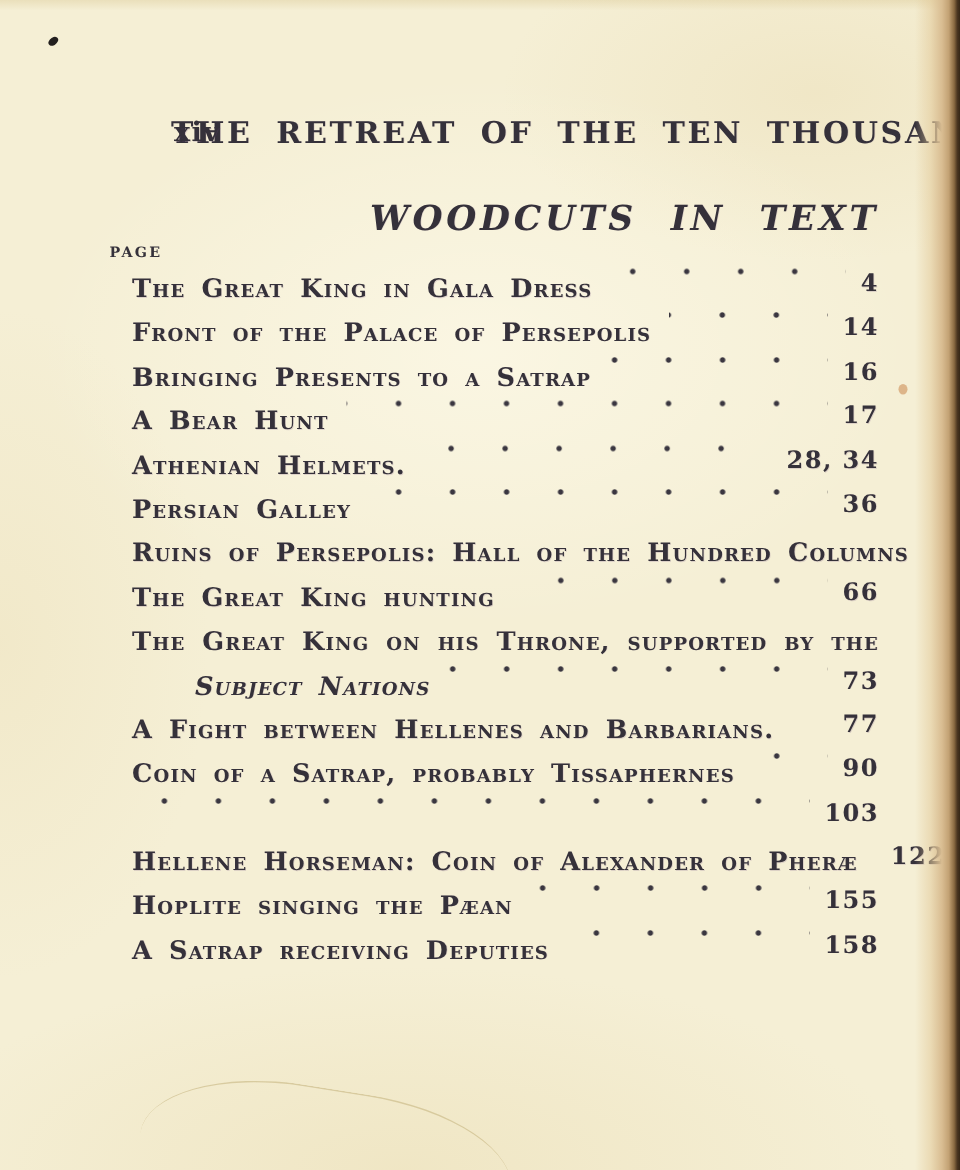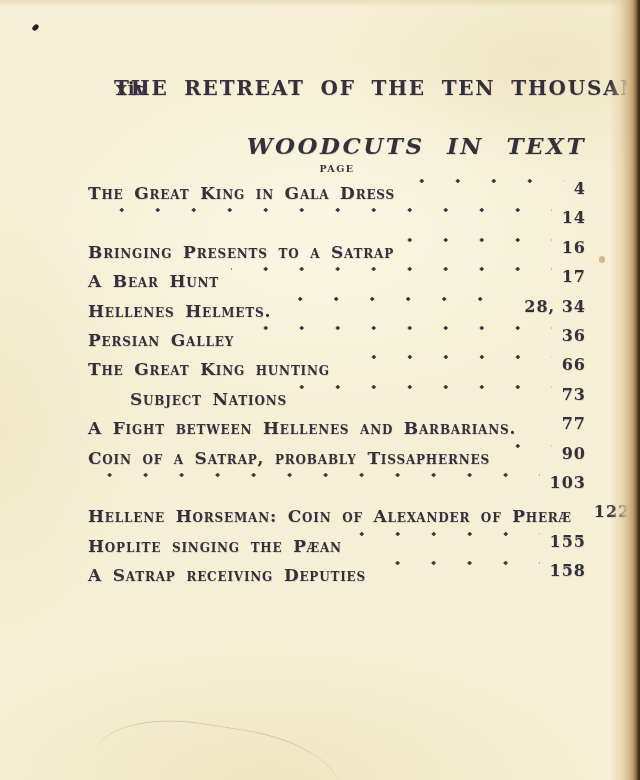--- a/index.html
+++ b/index.html
@@ -55,34 +55,34 @@
     letter-spacing:1.8px; word-spacing:7px; white-space:nowrap;
     text-shadow:0.5px 0.5px 0 rgba(110,70,130,0.18);
   }
   .section-title {
     position:absolute; top:132px; left:88px; width:498px;
     text-align:right; font-style:italic; font-weight:bold; font-size:23px;
     letter-spacing:2.5px; word-spacing:12px;
     text-shadow:0.5px 0.5px 0 rgba(110,70,130,0.18);
   }
   .page-label {
-    position:absolute; top:163px; left:88px; width:498px;
-    text-align:center; font-weight:bold; font-size:9.5px; letter-spacing:1.5px;
+    position:absolute; top:163px; left:73px; width:498px;
+    text-align:left; font-weight:bold; font-size:9.5px; letter-spacing:1.5px;
   }
   .toc { position:absolute; top:179px; left:88px; width:498px; }
   .toc-row { display:flex; align-items:flex-start; height:29.4px; }
   .toc-line { height:29.4px; line-height:29.4px; }
   .title, .justified {
     font-weight:bold; font-size:17px; font-variant:small-caps;
     letter-spacing:0.8px; word-spacing:4px; line-height:29.4px;
     text-shadow:0.5px 0.5px 0 rgba(110,70,130,0.18);
   }
   .title { white-space:nowrap; }
   .justified { text-align:justify; text-align-last:justify; }
-  .indent { margin-left:42px; }
+  .indent { margin-left:42px;font-style:italic; }
   .dots {
     flex:1 1 auto; height:4px; margin:0 10px 0 12px;
     background-image: radial-gradient(circle at 2px 2px, #3a3640 1.5px, rgba(0,0,0,0) 2.1px);
     background-size:36px 4px; background-repeat:repeat-x;
     background-position:right bottom;
   }
   .pagenum {
     font-weight:bold; font-size:16px; text-align:right; white-space:nowrap;
     letter-spacing:1px;
     text-shadow:0.5px 0.5px 0 rgba(110,70,130,0.18);
@@ -104,48 +104,55 @@
   <div class="section-title">WOODCUTS IN TEXT</div>
   <div class="page-label">PAGE</div>
 
   <div class="toc">
       <div class="toc-row">
         <span class="title">The Great King in Gala Dress</span>
         <span class="dots"></span>
         <span class="pagenum">4</span>
       </div>
       <div class="toc-row">
+        <span class="title">Front of the Palace of Persepolis</span>
         <span class="dots"></span>
         <span class="pagenum">14</span>
       </div>
       <div class="toc-row">
         <span class="title">Bringing Presents to a Satrap</span>
         <span class="dots"></span>
         <span class="pagenum">16</span>
       </div>
       <div class="toc-row">
         <span class="title">A Bear Hunt</span>
         <span class="dots"></span>
         <span class="pagenum">17</span>
       </div>
       <div class="toc-row">
-        <span class="title">Hellenes Helmets.</span>
+        <span class="title">Athenian Helmets.</span>
         <span class="dots"></span>
         <span class="pagenum">28, 34</span>
       </div>
       <div class="toc-row">
         <span class="title">Persian Galley</span>
         <span class="dots"></span>
         <span class="pagenum">36</span>
       </div>
       <div class="toc-row">
+        <span class="title">Ruins of Persepolis: Hall of the Hundred Columns</span>
+        <span class="dots"></span>
+        <span class="pagenum">47</span>
+      </div>
+      <div class="toc-row">
         <span class="title">The Great King hunting</span>
         <span class="dots"></span>
         <span class="pagenum">66</span>
       </div>
+      <div class="toc-line justified">The Great King on his Throne, supported by the</div>
       <div class="toc-row">
         <span class="title indent">Subject Nations</span>
         <span class="dots"></span>
         <span class="pagenum">73</span>
       </div>
       <div class="toc-row">
         <span class="title">A Fight between Hellenes and Barbarians.</span>
         <span class="dots"></span>
         <span class="pagenum">77</span>
       </div>

